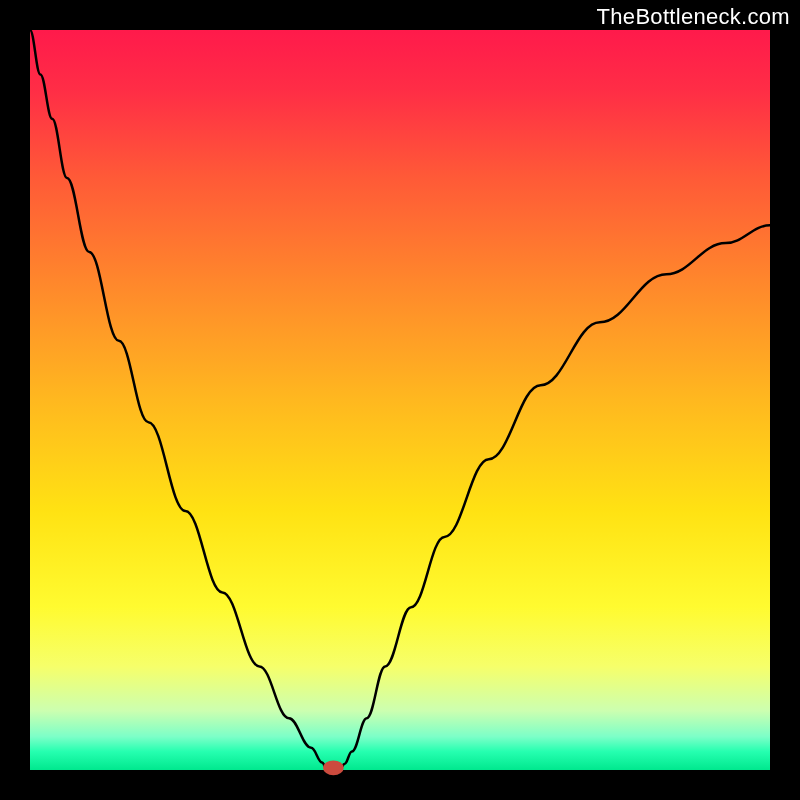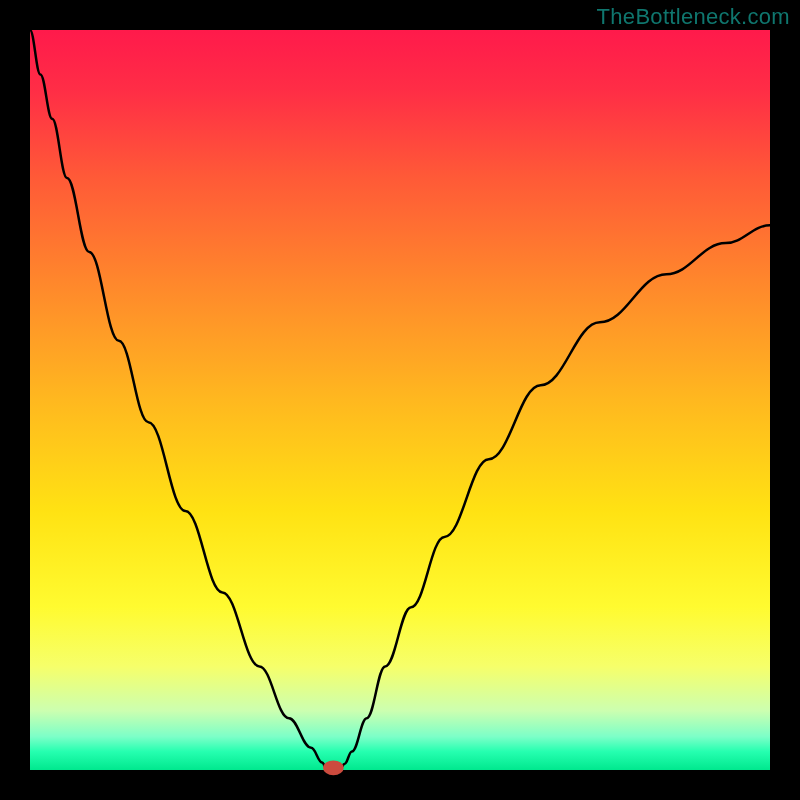--- a/index.html
+++ b/index.html
@@ -14,21 +14,21 @@
   .frame {
     position: relative;
     width: 800px;
     height: 800px;
     background: #000;
   }
   .watermark {
     position: absolute;
     top: 4px;
     right: 10px;
-    color: #0f766e;
+    color: #ffffff;
     font-size: 22px;
     font-weight: 500;
     letter-spacing: 0.3px;
     z-index: 20;
   }
   svg {
     position: absolute;
     top: 0;
     left: 0;
     z-index: 10;

